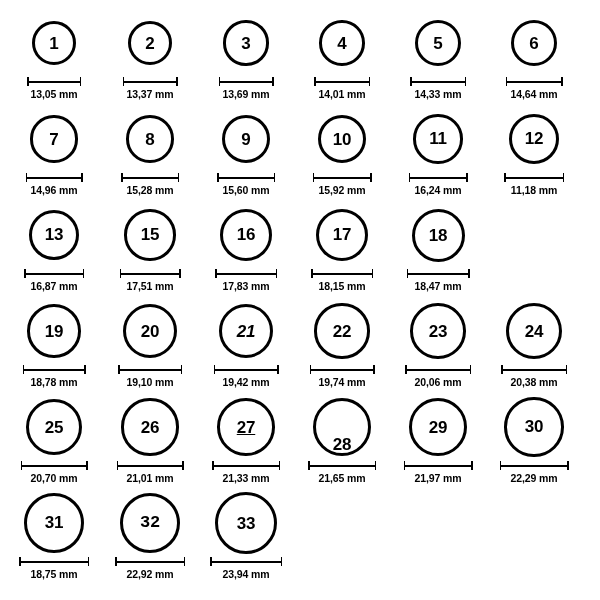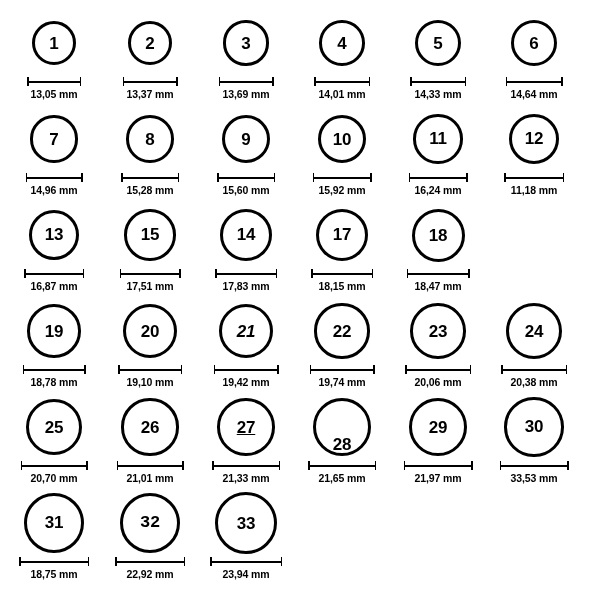--- a/index.html
+++ b/index.html
@@ -275,21 +275,21 @@
         <div class="ring-dim" style="width: 61px;">
           <span class="tick-left"></span>
           <span class="bar"></span>
           <span class="tick-right"></span>
         </div>
         <div class="ring-mm">17,51 mm</div>
       </div>
       <div class="ring-cell">
         <div class="ring-circle-wrap">
           <div class="ring-circle" style="width: 51.9px; height: 51.9px;">
-            <span class="ring-size-label">14</span>
+            <span class="ring-size-label">16</span>
           </div>
         </div>
         <div class="ring-dim" style="width: 62px;">
           <span class="tick-left"></span>
           <span class="bar"></span>
           <span class="tick-right"></span>
         </div>
         <div class="ring-mm">17,83 mm</div>
       </div>
       <div class="ring-cell">
@@ -469,21 +469,21 @@
         <div class="ring-circle-wrap">
           <div class="ring-circle" style="width: 59.3px; height: 59.3px;">
             <span class="ring-size-label">30</span>
           </div>
         </div>
         <div class="ring-dim" style="width: 69px;">
           <span class="tick-left"></span>
           <span class="bar"></span>
           <span class="tick-right"></span>
         </div>
-        <div class="ring-mm">33,53 mm</div>
+        <div class="ring-mm">22,29 mm</div>
       </div>
     </div>
     <div class="chart-row">
       <div class="ring-cell">
         <div class="ring-circle-wrap">
           <div class="ring-circle" style="width: 59.8px; height: 59.8px;">
             <span class="ring-size-label">31</span>
           </div>
         </div>
         <div class="ring-dim" style="width: 70px;">

